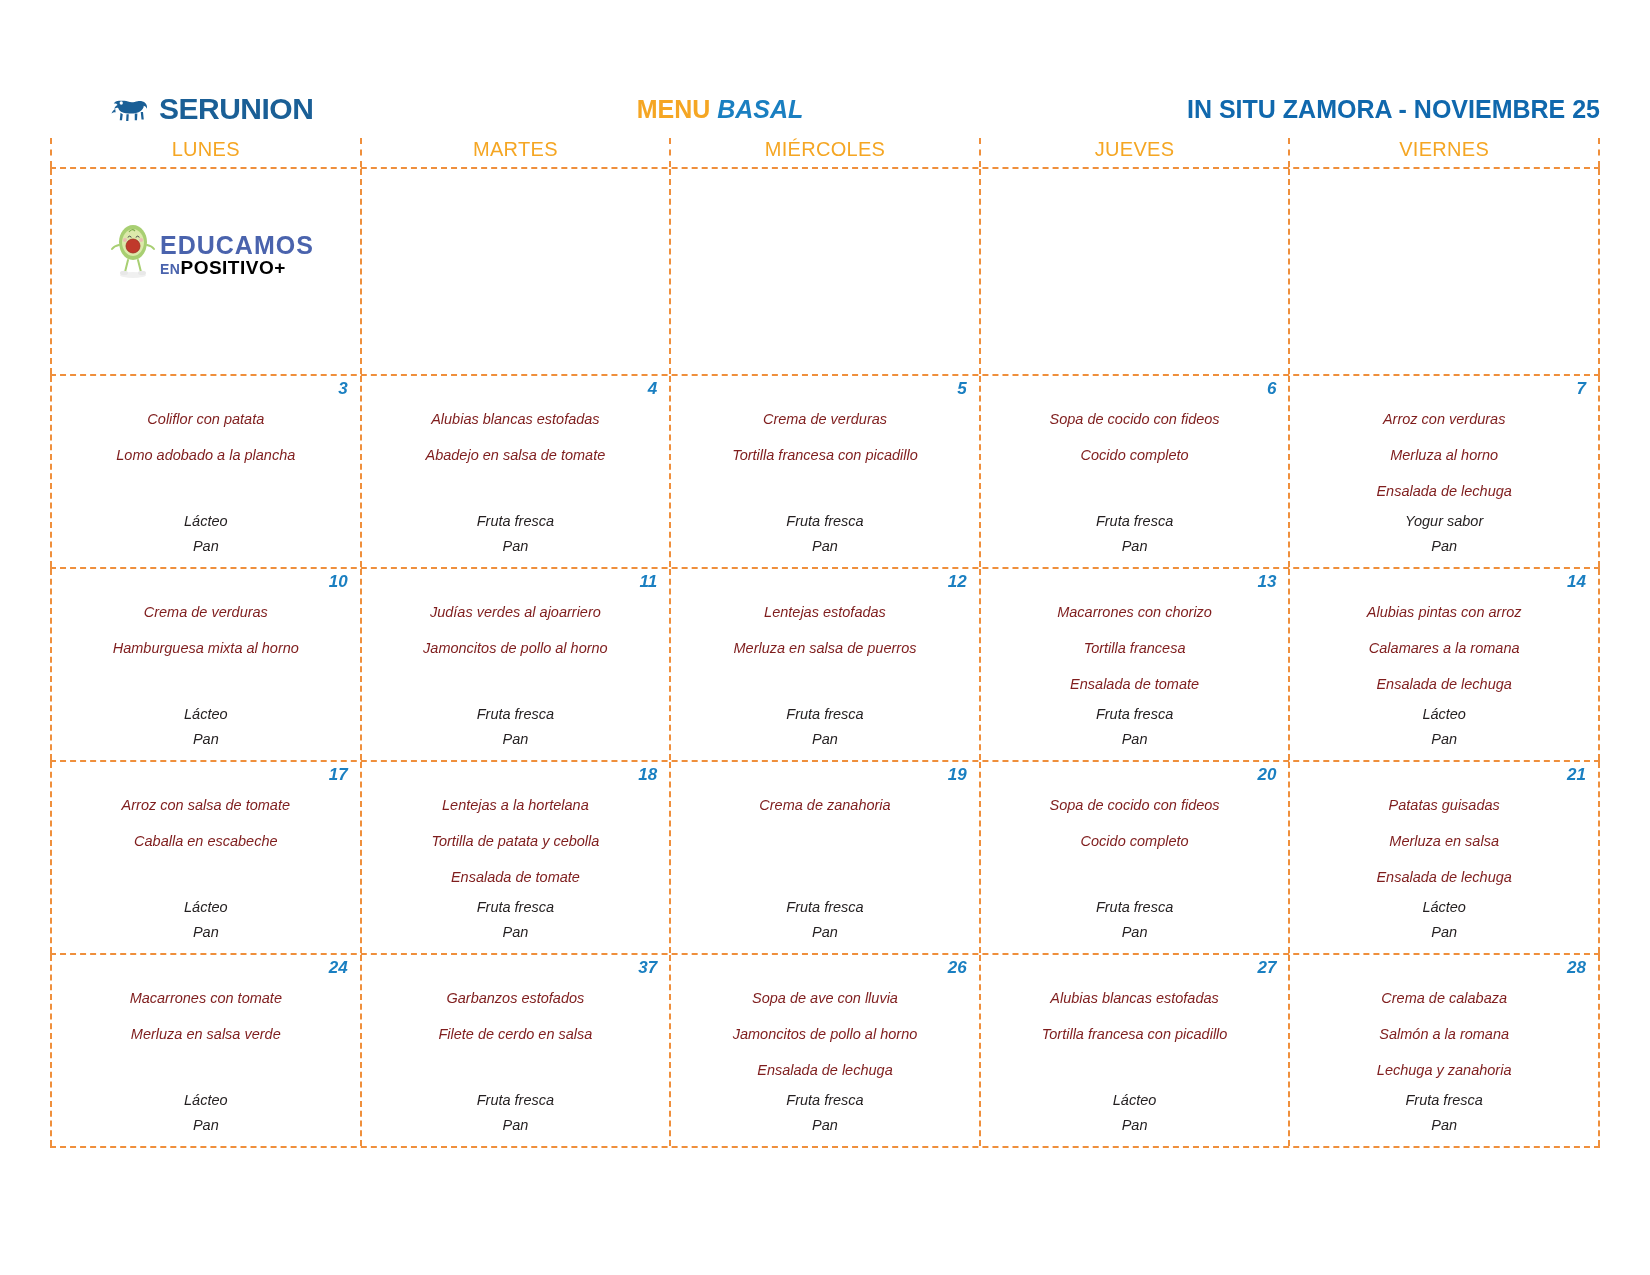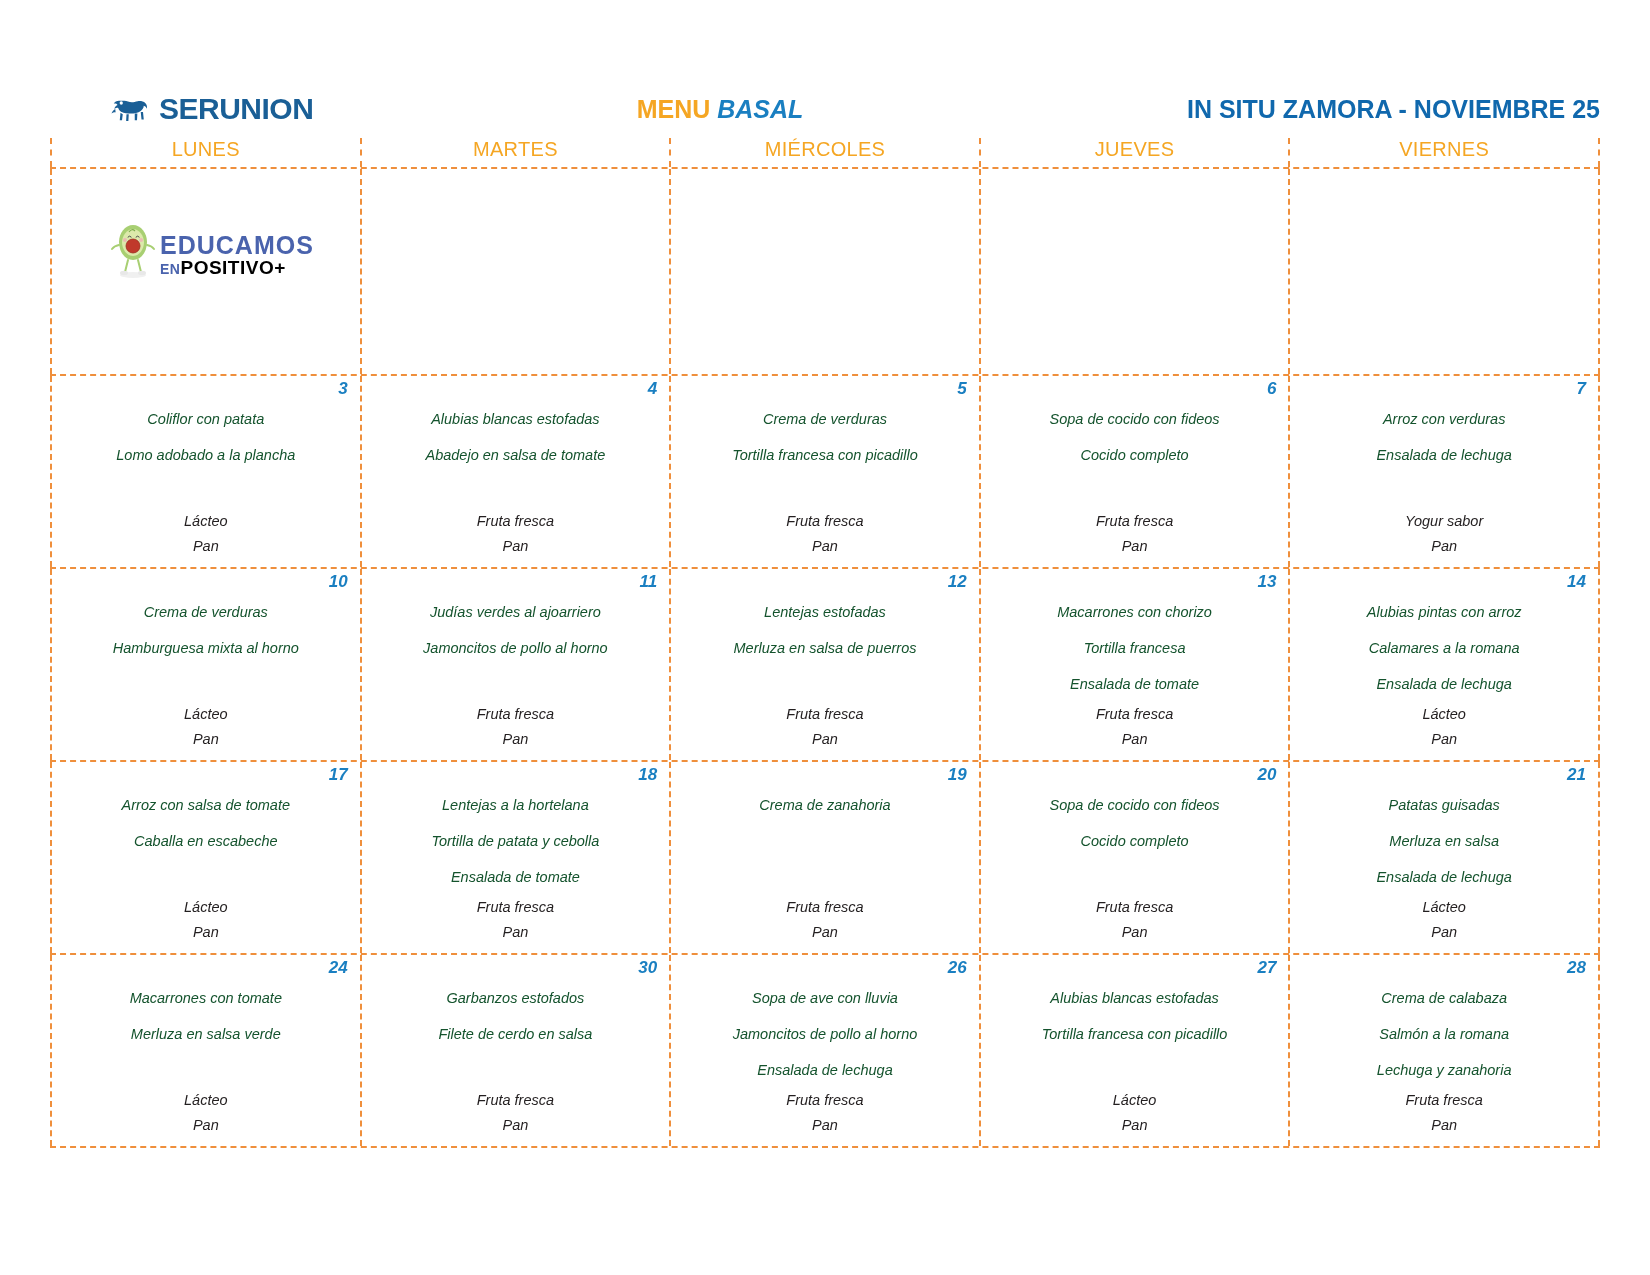--- a/index.html
+++ b/index.html
@@ -120,21 +120,21 @@
   }
   .dishes {
     flex: 1 1 auto;
     display: flex;
     flex-direction: column;
   }
   .dish {
     text-align: right;
     font-style: italic;
     font-size: 14.5px;
-    color: #14532d;
+    color: #7f1d1d;
     line-height: 17px;
     height: 36px;
     display: flex;
     align-items: center;
     justify-content: center;
   }
   .dish.empty { visibility: hidden; }
   .sides {
     display: flex;
     flex-direction: column;
@@ -298,20 +298,21 @@
             </div>
             <div class="sides">
               <div class="side">Fruta fresca</div>
               <div class="side">Pan</div>
             </div>
           </div>
           <div class="day-cell">
             <div class="day-num">7</div>
             <div class="dishes">
               <div class="dish">Arroz con verduras</div>
+              <div class="dish">Merluza al horno</div>
               <div class="dish">Ensalada de lechuga</div>
             </div>
             <div class="sides">
               <div class="side">Yogur sabor</div>
               <div class="side">Pan</div>
             </div>
           </div>
         </div>
         <div class="week">
           <div class="day-cell">
@@ -443,21 +444,21 @@
               <div class="dish">Macarrones con tomate</div>
               <div class="dish">Merluza en salsa verde</div>
               <div class="dish empty"></div>
             </div>
             <div class="sides">
               <div class="side">Lácteo</div>
               <div class="side">Pan</div>
             </div>
           </div>
           <div class="day-cell">
-            <div class="day-num">30</div>
+            <div class="day-num">37</div>
             <div class="dishes">
               <div class="dish">Garbanzos estofados</div>
               <div class="dish">Filete de cerdo en salsa</div>
               <div class="dish empty"></div>
             </div>
             <div class="sides">
               <div class="side">Fruta fresca</div>
               <div class="side">Pan</div>
             </div>
           </div>

